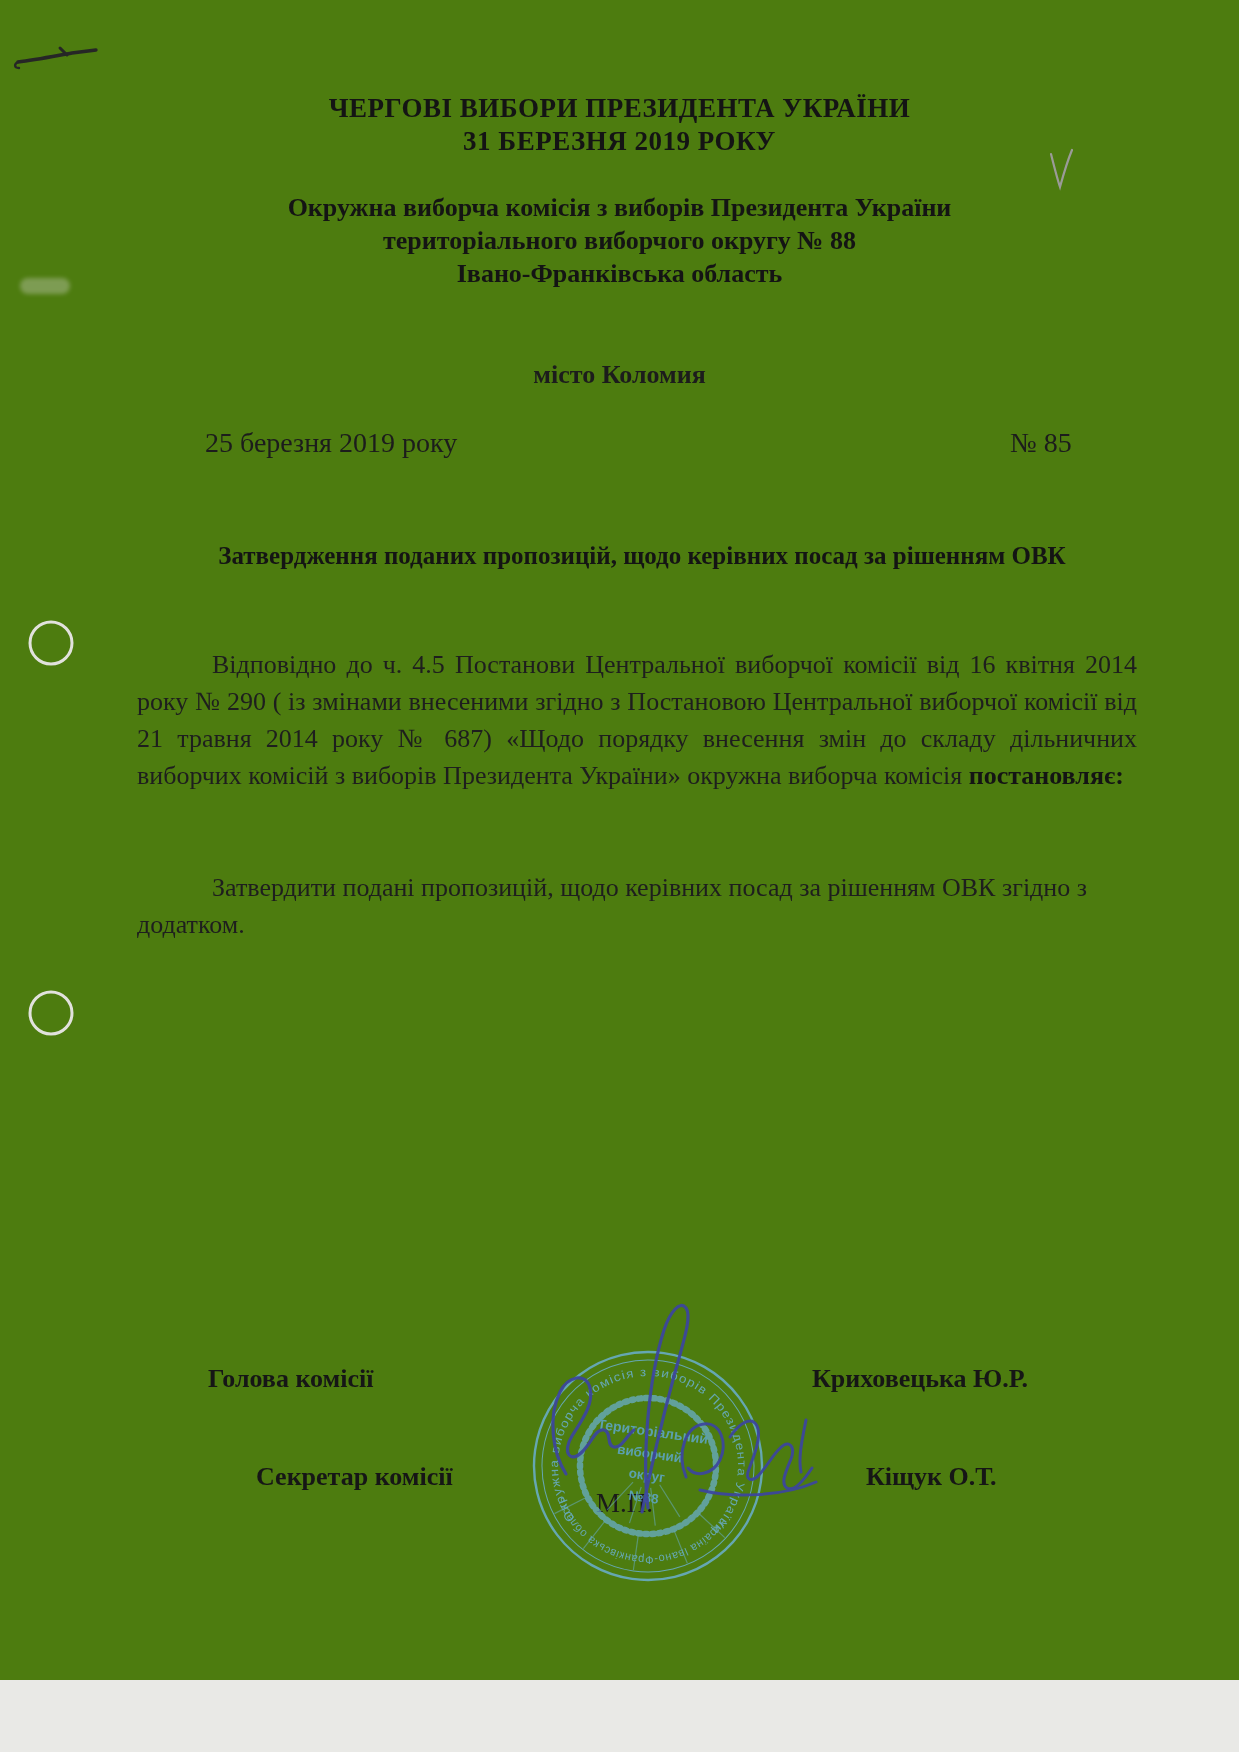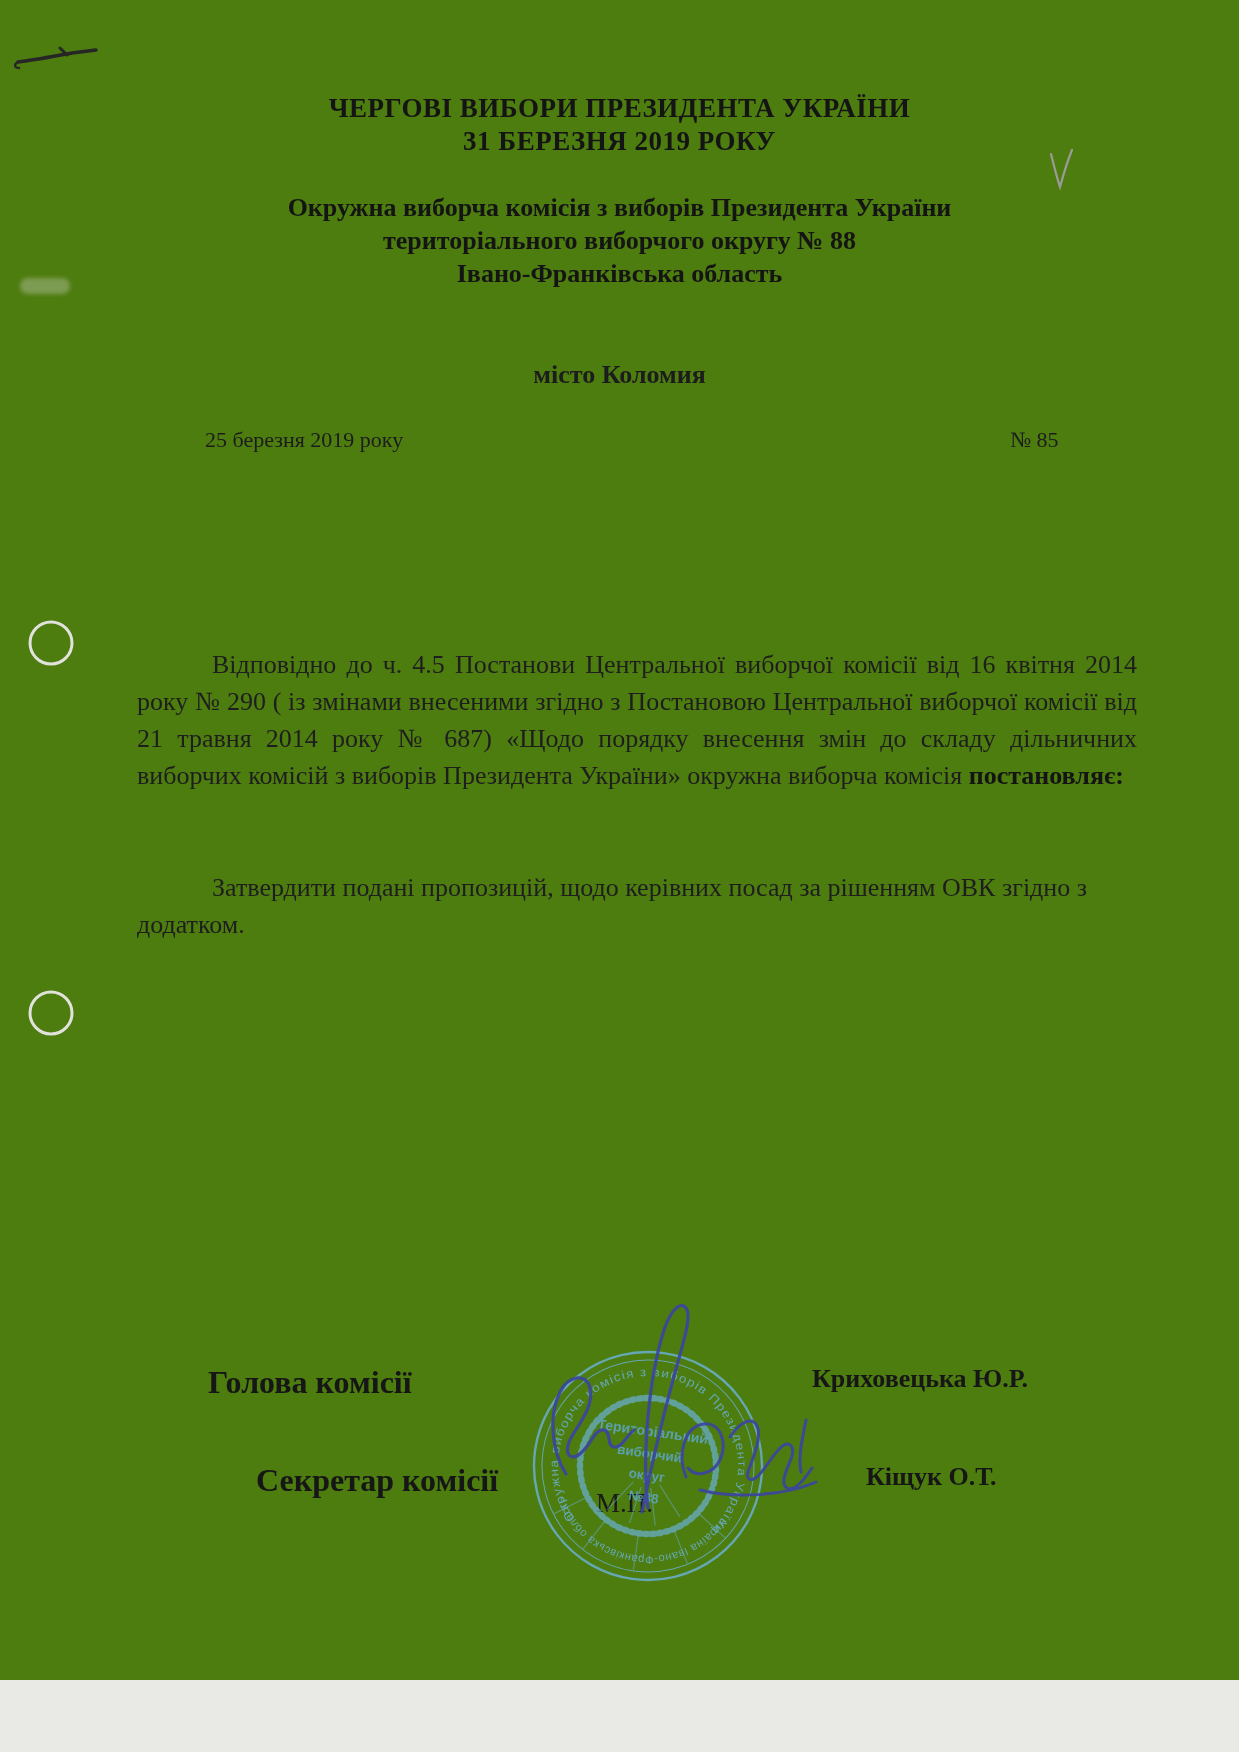--- a/index.html
+++ b/index.html
@@ -11,30 +11,30 @@
     font-family:"Liberation Serif","DejaVu Serif",serif;
     color:#1c1c1c;
   }
   .abs{position:absolute;}
   .ctr{left:0;width:1239px;text-align:center;white-space:nowrap;}
   .b{font-weight:bold;color:#141414;}
   .h1{font-size:27px;letter-spacing:.5px;}
   .h2{font-size:26px;}
   .doctype{font-size:26px;letter-spacing:3px;}
   .city{font-size:26px;font-weight:bold;}
-  .meta{font-size:22px;}
+  .meta{font-size:28px;}
   .subject{font-size:25px;}
   .para{
     left:137px;width:1000px;
     font-size:26px;line-height:37px;
     text-align:justify;text-indent:75px;
     color:#1e1e1e;
   }
   .para2{text-align:left;width:955px;}
-  .sig-label{font-size:32px;font-weight:bold;white-space:nowrap;color:#161616;}
+  .sig-label{font-size:26px;font-weight:bold;white-space:nowrap;color:#161616;}
   .sig-name{font-size:26px;font-weight:bold;white-space:nowrap;color:#161616;}
   .seal-abbr{font-size:27px;white-space:nowrap;color:#1a1a1a;}
   .overlay{left:0;top:0;pointer-events:none;}
   .stamp-ring-text{font-family:"Liberation Sans","DejaVu Sans",sans-serif;}
   .stamp-center-text{
     font-family:"Liberation Sans","DejaVu Sans",sans-serif;
     font-weight:bold;text-anchor:middle;
   }
   .smudge{
     left:20px;top:278px;width:50px;height:16px;border-radius:8px;
@@ -53,20 +53,21 @@
 
   <div class="abs ctr b h2" style="top:193px">Окружна виборча комісія з виборів Президента України</div>
   <div class="abs ctr b h2" style="top:226px">територіального виборчого округу № 88</div>
   <div class="abs ctr b h2" style="top:259px">Івано-Франківська область</div>
 
   <div class="abs ctr city" style="top:360px">місто Коломия</div>
 
   <div class="abs meta" style="left:205px;top:427px">25 березня 2019 року</div>
   <div class="abs meta" style="left:1010px;top:427px">№ 85</div>
 
+  <div class="abs b subject" style="left:137px;top:542px;width:1010px;text-align:center;">Затвердження поданих пропозицій, щодо керівних посад за рішенням ОВК</div>
 
   <div class="abs para" style="top:646px"><span>Відповідно до ч. 4.5 Постанови Центральної виборчої комісії від 16 квітня 2014 року № 290 ( із змінами внесеними згідно з Постановою Центральної виборчої комісії від 21 травня 2014 року № 687) «Щодо порядку внесення змін до складу дільничних виборчих комісій з виборів Президента України» окружна виборча комісія </span><span class="b">постановляє:</span></div>
 
   <div class="abs para para2" style="top:869px">Затвердити подані пропозицій, щодо керівних посад за рішенням ОВК згідно з додатком.</div>
 
   <div class="abs sig-label" style="left:208px;top:1364px">Голова комісії</div>
   <div class="abs sig-name" style="left:812px;top:1364px">Криховецька Ю.Р.</div>
   <div class="abs sig-label" style="left:256px;top:1462px">Секретар комісії</div>
   <div class="abs sig-name" style="left:866px;top:1462px">Кіщук О.Т.</div>
   <div class="abs seal-abbr" style="left:596px;top:1488px">М.П.</div>

